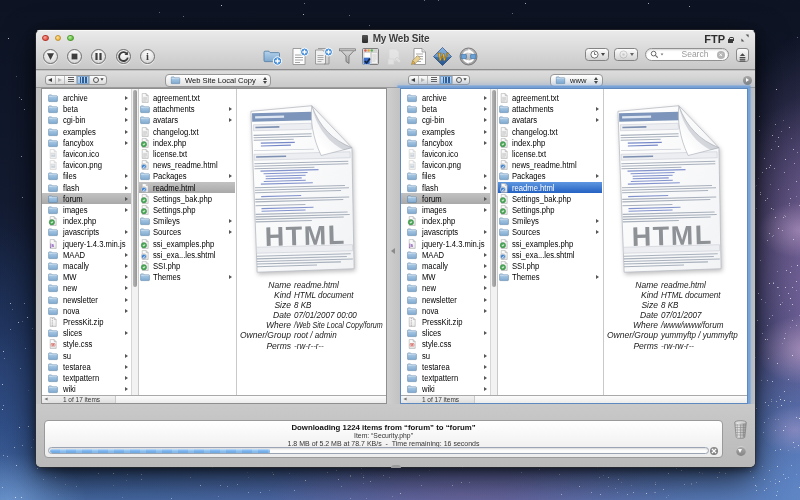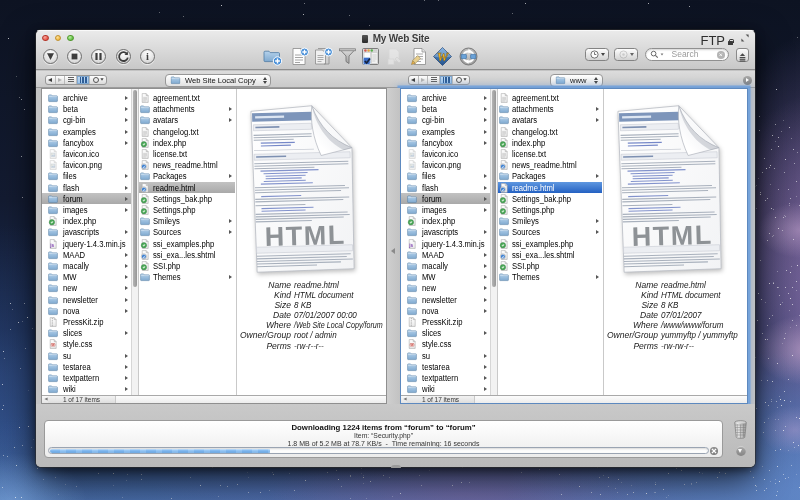--- a/index.html
+++ b/index.html
@@ -34,21 +34,21 @@
 }
 #tbar {
   position:absolute; left:0; top:0; right:0; height:40px;
   background:linear-gradient(#ebebeb, #c8c8c8);
   border-bottom:1px solid #8d8d8d; border-radius:5px 5px 0 0;
 }
 #tbar:before { content:""; position:absolute; left:1px; right:1px; top:0; height:1px; background:rgba(255,255,255,.7); border-radius:5px 5px 0 0; }
 .tl { position:absolute; top:4.5px; width:6.5px; height:6.5px; border-radius:50%; }
 #title { position:absolute; top:3px; left:0; right:0; text-align:center; font-size:10px; font-weight:bold; letter-spacing:-0.2px; color:#3c3c3c; text-shadow:0 1px 0 rgba(255,255,255,.6); }
 #titleic { display:inline-block; width:6px; height:8px; background:linear-gradient(#555,#2a2a2a); margin-right:5px; vertical-align:-1px; border-radius:1px; }
-#ftptag { position:absolute; top:3px; right:22px; font-size:13px; font-weight:normal; color:#2e2e2e; }
+#ftptag { position:absolute; top:3px; right:22px; font-size:11px; font-weight:bold; color:#2e2e2e; }
 .lock { display:inline-block; position:relative; width:5px; height:4px; background:#3a3a3a; border-radius:0.5px; margin-left:3px; }
 .lock:before { content:""; position:absolute; left:0.5px; top:-2.5px; width:3.5px; height:3.5px; border:1px solid #3a3a3a; border-bottom:none; border-radius:1.8px 1.8px 0 0; }
 #fsarrow { position:absolute; top:4px; right:6px; width:8px; height:8px; }
 
 .cbtn { position:absolute; top:18.5px; width:15px; height:15px; border-radius:50%;
   background:radial-gradient(circle at 50% 28%, #ffffff, #e2e2e2 60%, #c9c9c9);
   border:1px solid #6e6e6e; box-shadow:0 1px 1px rgba(255,255,255,.7); }
 .cbtn svg { position:absolute; left:-1px; top:-1px; width:15px; height:15px; }
 
 .tbic { position:absolute; top:15.5px; width:21px; height:21px; }
@@ -369,21 +369,21 @@
             <circle cx="5" cy="5" r="1.4" fill="#aaa"></circle>
           </svg>
         <span class="dn" style="opacity:.8"></span>
       </div>
       <div id="search">
         <svg class="mag" viewBox="0 0 10 10" width="9" height="9">
             <circle cx="4" cy="4" r="2.6" fill="none" stroke="#666" stroke-width="1.1"></circle>
             <path d="M6 6 L8.6 8.6" stroke="#666" stroke-width="1.2"></path>
           </svg>
         <span class="dn" style="border-top-color:#777;transform:scale(.7)"></span>
-        <span style="margin-left:8px">Search</span>
+        <span style="margin-left:18px">Search</span>
         <span class="clr">
             <svg viewBox="0 0 10 10" style="position:absolute;left:2px;top:2px;width:3.5px;height:3.5px">
               <path d="M1.5 1.5 L8.5 8.5 M8.5 1.5 L1.5 8.5" stroke="#fff" stroke-width="2.4"></path>
             </svg>
           </span>
       </div>
       <div id="eject">
         <svg viewBox="0 0 14 14">
             <path d="M7 2.2 l3.4 3.6 h-6.8 Z" fill="#4a4a4a"></path>
             <rect x="3.4" y="7" width="7.2" height="1.4" fill="#4a4a4a"></rect>

